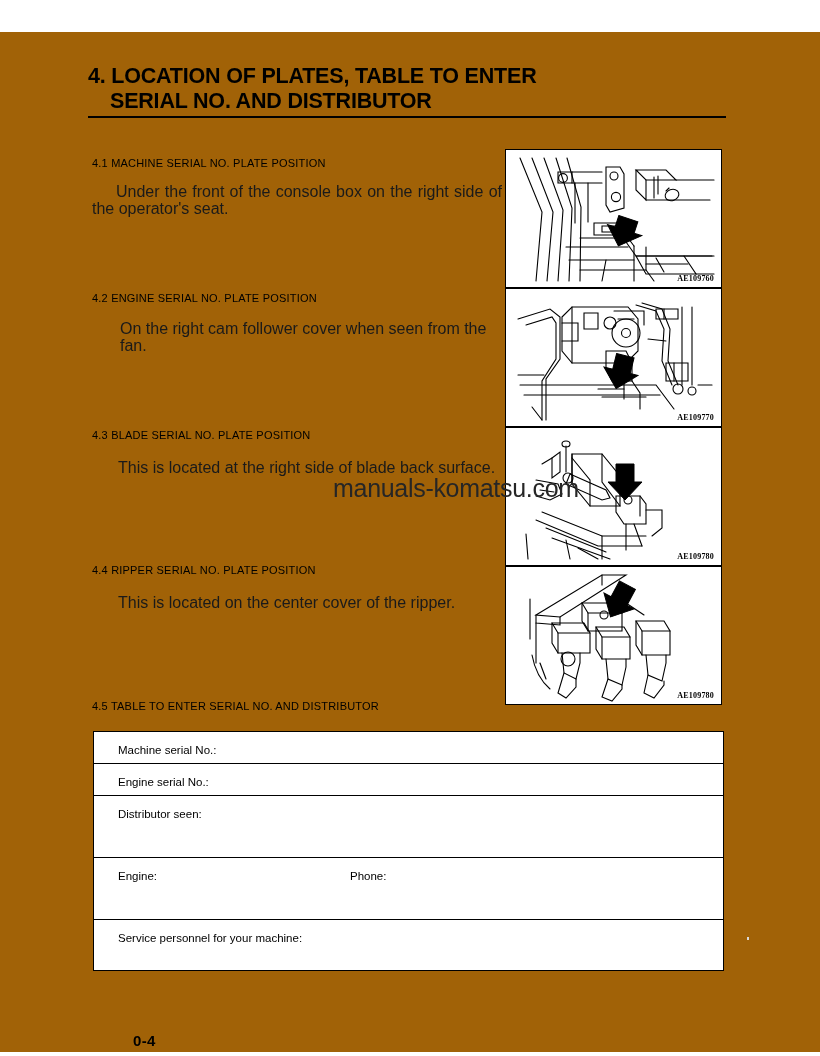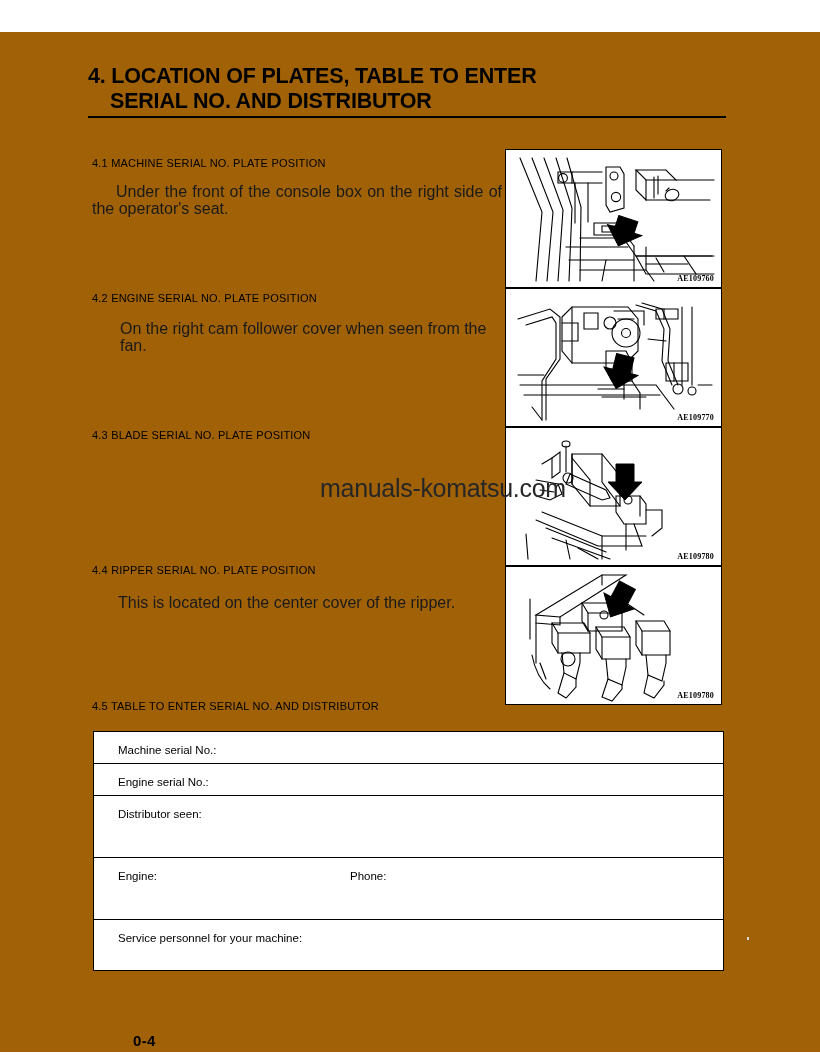--- a/index.html
+++ b/index.html
@@ -134,21 +134,21 @@
     top: 1000px;
     font-size: 15px;
     font-weight: bold;
     letter-spacing: 0.3px;
     padding-left: 45px;
   }
 
   
   .watermark {
     position: absolute;
-    left: 320px;
+    left: 333px;
     top: 442px;
     font-size: 25px;
     color: #262626;
     letter-spacing: -0.3px;
     white-space: nowrap;
     font-family: "Liberation Sans", sans-serif;
     pointer-events: none;
   }
 
   
@@ -173,20 +173,21 @@
     <p class="sec-body justify" style="margin-top:14px;"><span class="indent"></span><span>Under the front of the console box on the right side of the operator's seat.</span></p>
   </div>
 
   <div class="section" style="top:260px;">
     <p class="sec-head">4.2  ENGINE SERIAL NO. PLATE POSITION</p>
     <p class="sec-body" style="margin-top:16px; padding-left:28px;">On the right cam follower cover when seen from the fan.</p>
   </div>
 
   <div class="section" style="top:397px;">
     <p class="sec-head">4.3  BLADE SERIAL NO. PLATE POSITION</p>
+    <p class="sec-body" style="margin-top:18px; padding-left:26px;">This is located at the right side of blade back surface.</p>
   </div>
 
   <div class="section" style="top:532px;">
     <p class="sec-head">4.4  RIPPER SERIAL NO. PLATE POSITION</p>
     <p class="sec-body" style="margin-top:18px; padding-left:26px;">This is located on the center cover of the ripper.</p>
   </div>
 
   <div class="section" style="top:668px; width:520px;">
     <p class="sec-head">4.5  TABLE TO ENTER SERIAL NO. AND DISTRIBUTOR</p>
   </div>

